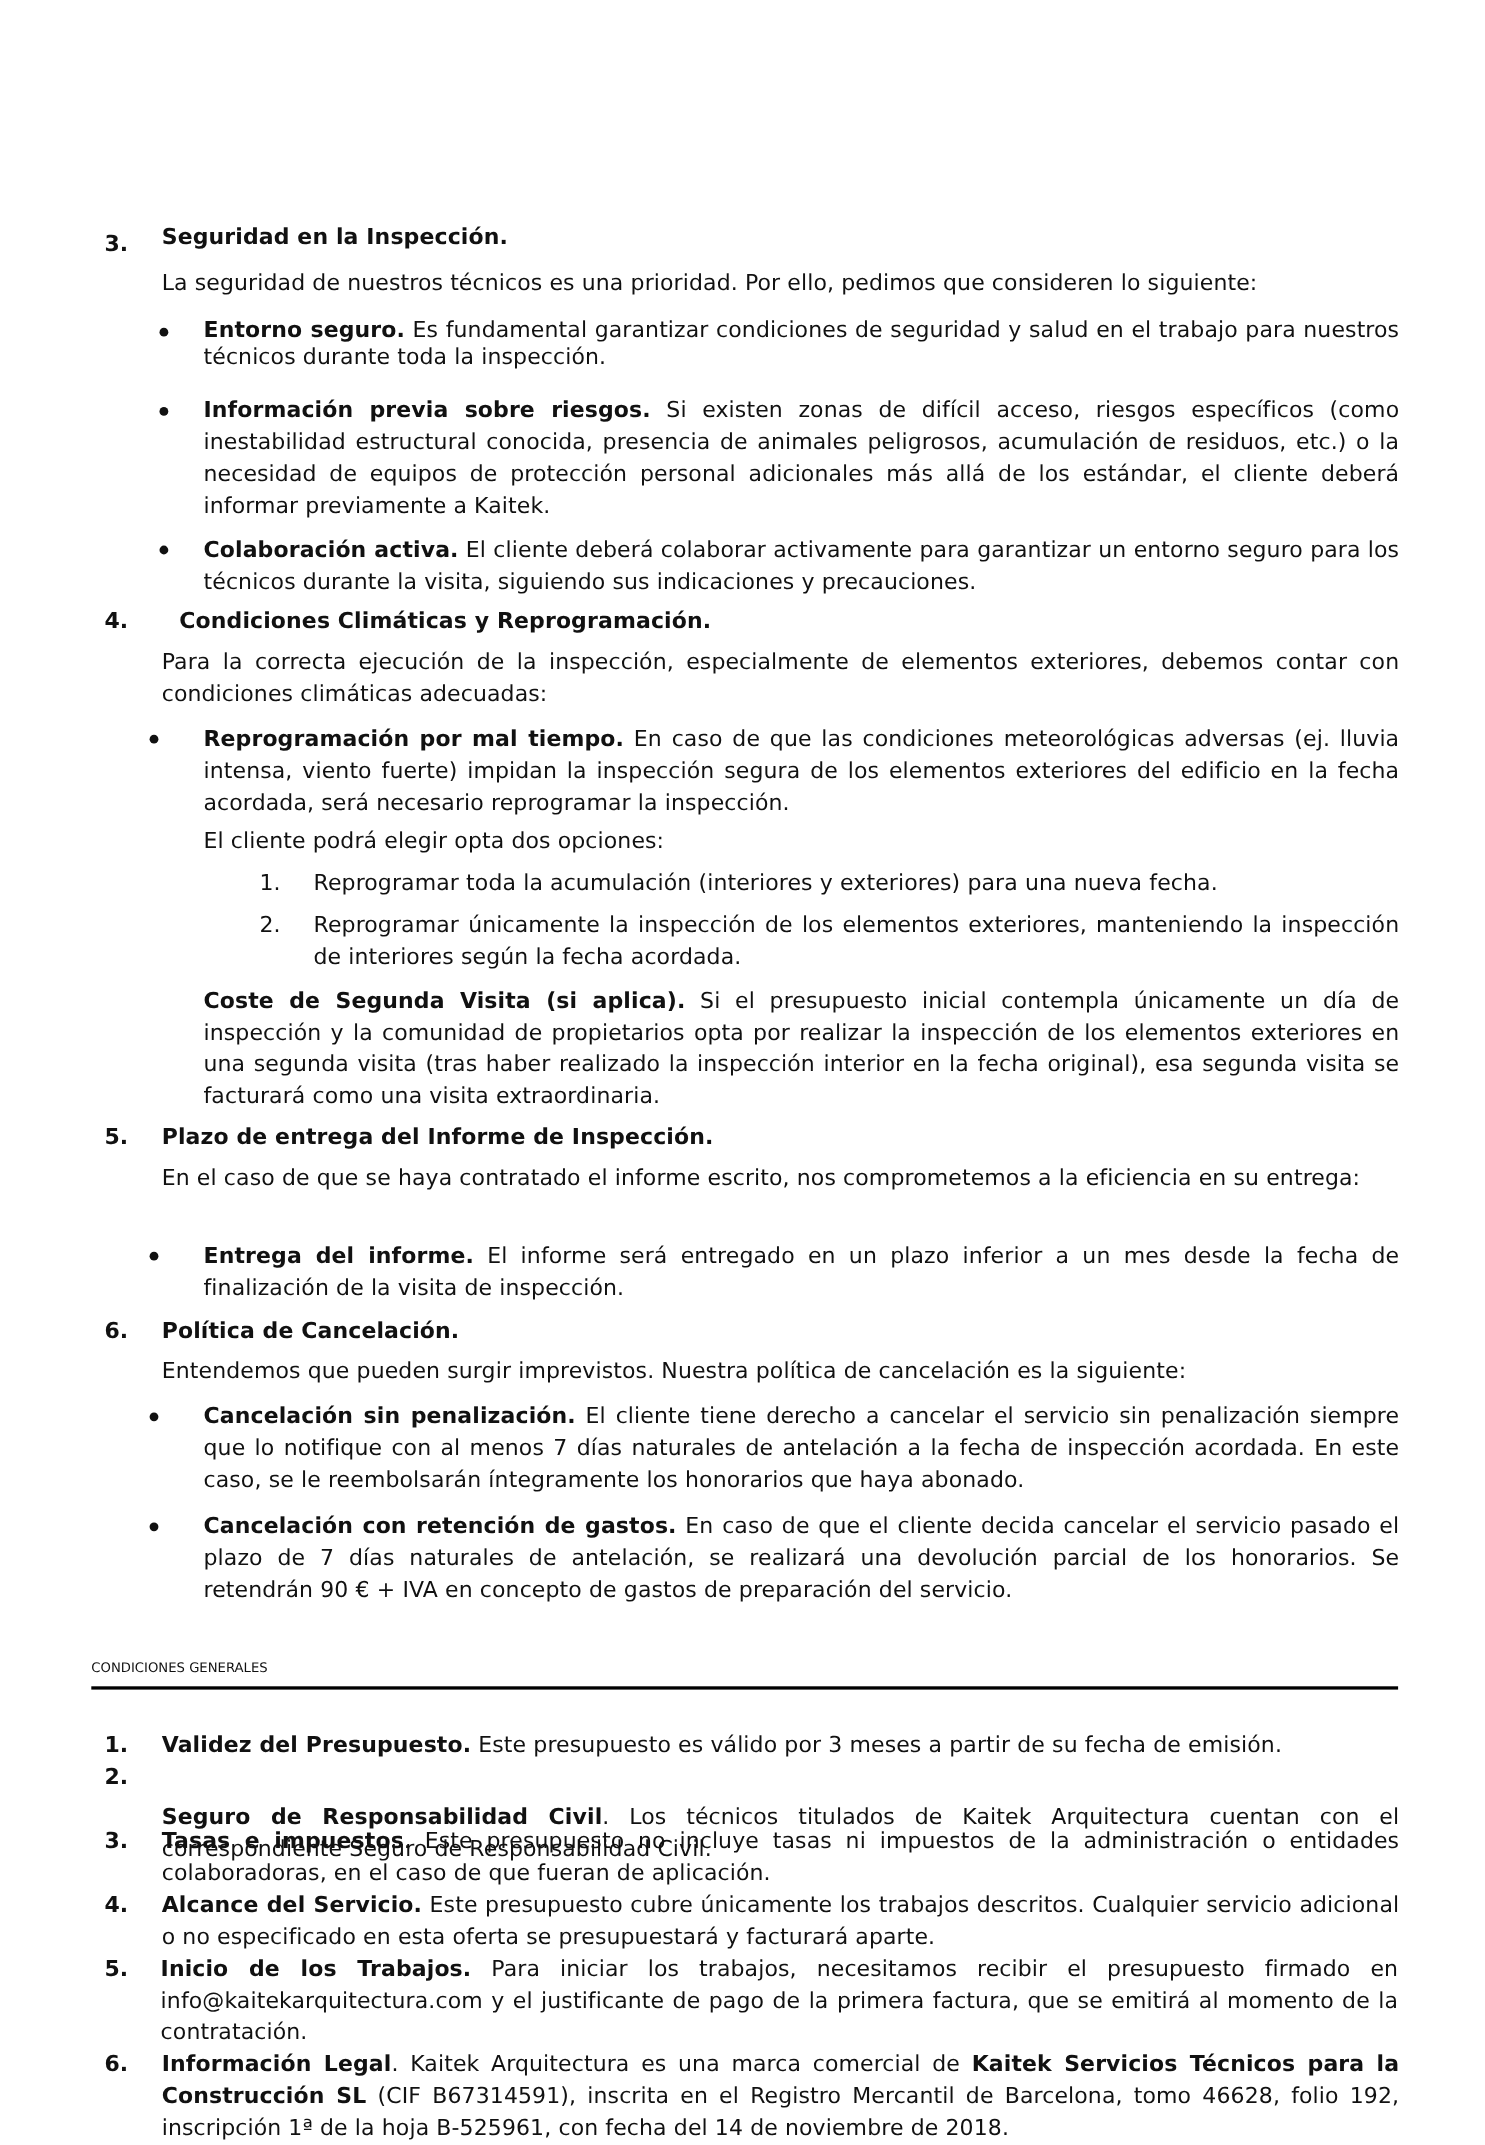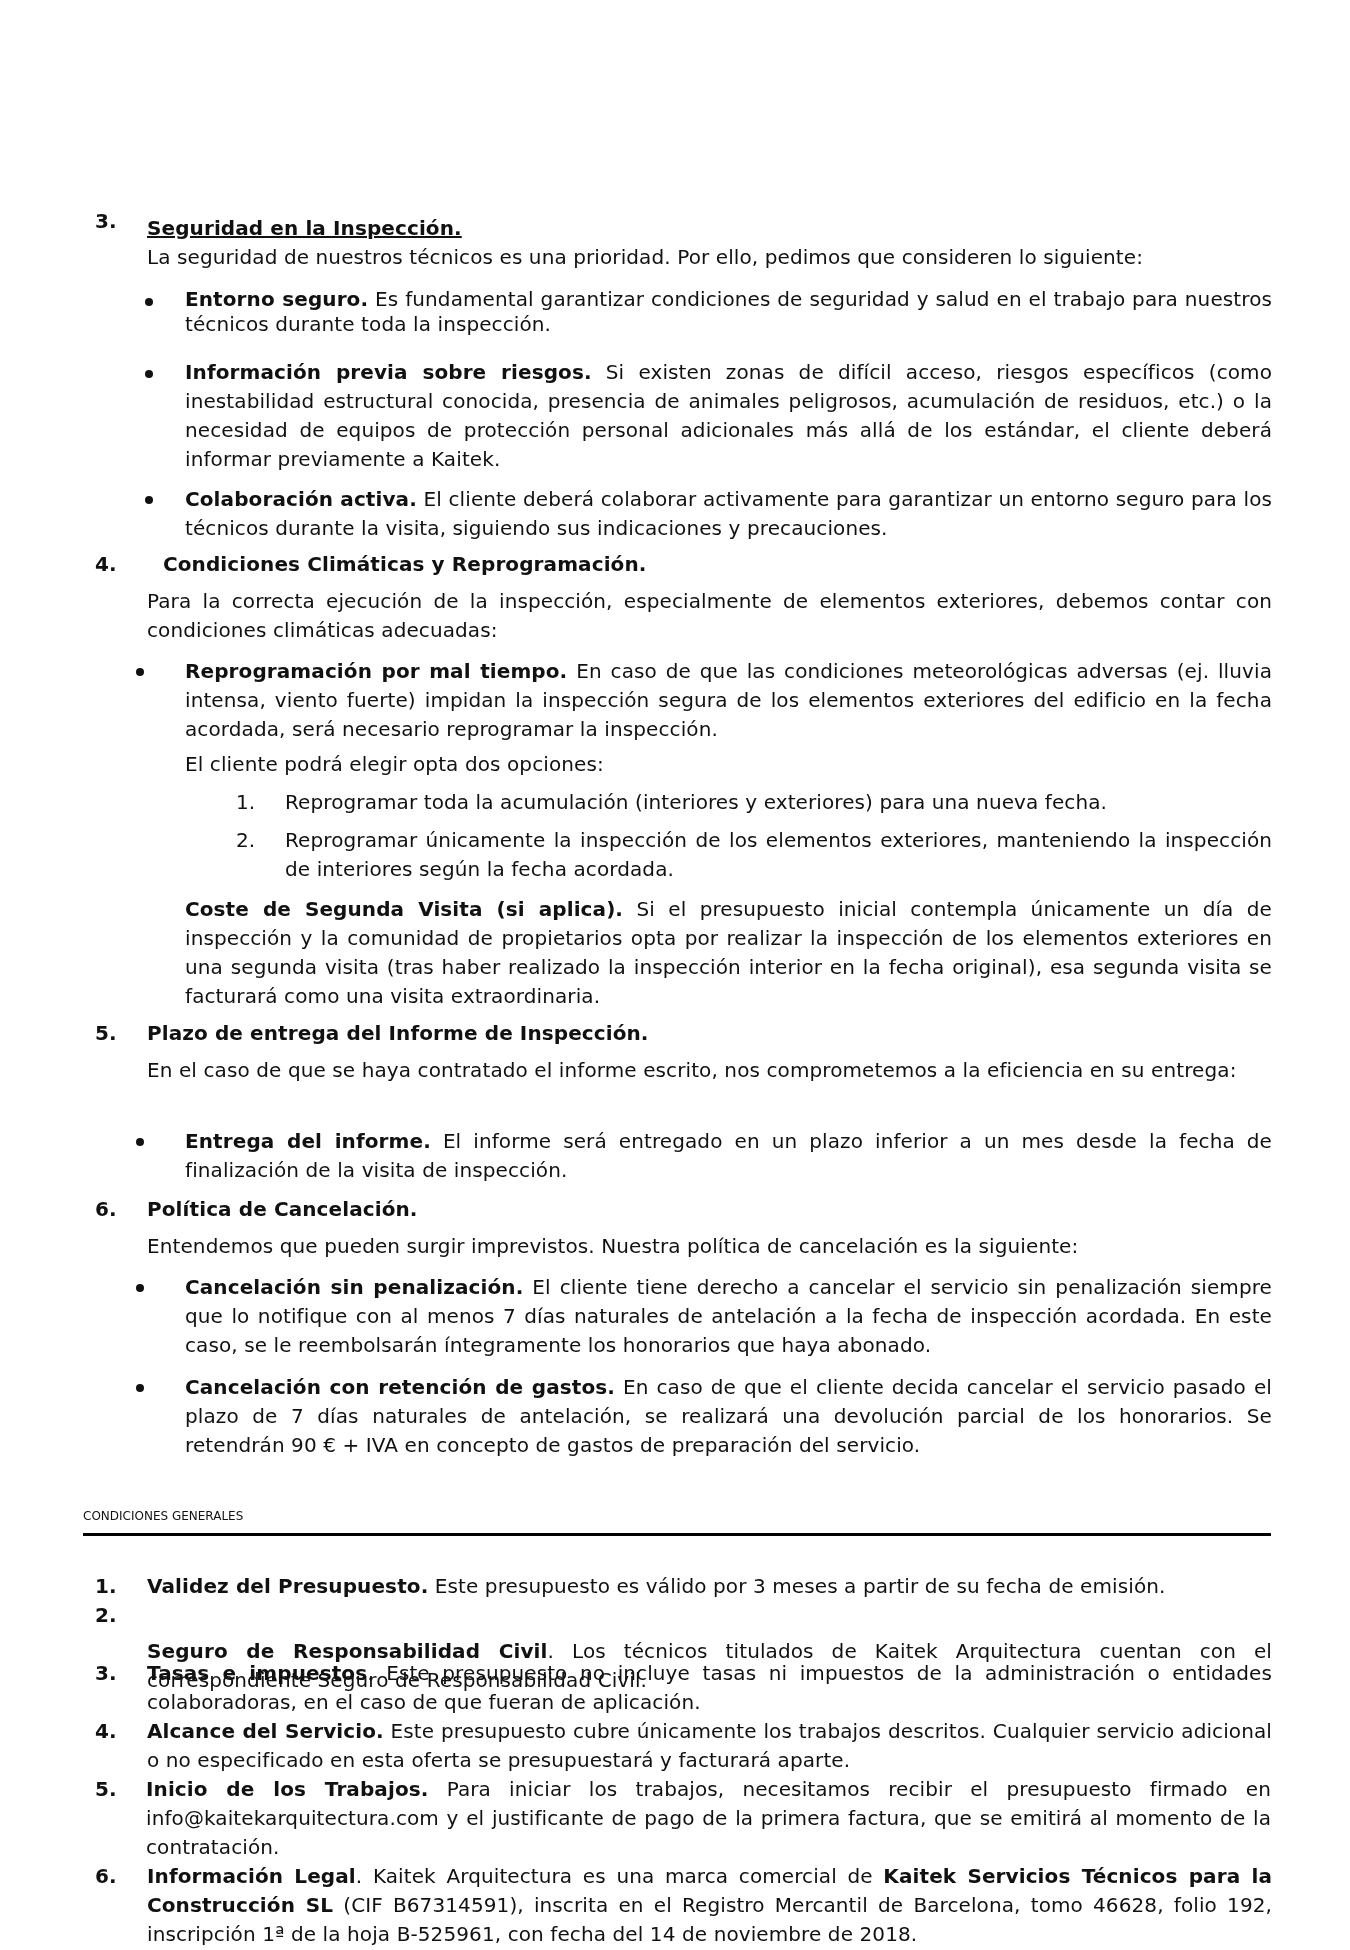--- a/index.html
+++ b/index.html
@@ -15,21 +15,21 @@
   .rule { position: absolute; left: 83px; top: 1533px; width: 1188px; height: 3px; background: #000; }
   .gtitle { position: absolute; left: 83px; top: 1502px; font-size: 12px; line-height: 29px; }
 </style>
 </head>
 <body>
 
 <div class="page">
 
   <div>
     <span class="num" style="left:95px; top:207px;">3.</span>
-    <div class="blk" style="left:147px; top:214px; font-weight:bold;text-decoration:underline;">Seguridad en la Inspección.</div>
+    <div class="blk" style="left:147px; top:201px; font-weight:bold;">Seguridad en la Inspección.</div>
     <div class="blk" style="left:147px; top:243px; width:1125px;">La seguridad de nuestros técnicos es una prioridad. Por ello, pedimos que consideren lo siguiente:</div>
 
     <span class="bullet" style="left:145px; top:298px;"></span>
     <div class="blk just" style="left:185px; top:287px; width:1087px; line-height:25px;"><b>Entorno seguro.</b><span> Es fundamental garantizar condiciones de seguridad y salud en el trabajo para nuestros técnicos durante toda la inspección.</span></div>
 
     <span class="bullet" style="left:145px; top:370px;"></span>
     <div class="blk just" style="left:185px; top:358px; width:1087px; line-height:29px;"><b>Información previa sobre riesgos.</b><span> Si existen zonas de difícil acceso, riesgos específicos (como inestabilidad estructural conocida, presencia de animales peligrosos, acumulación de residuos, etc.) o la necesidad de equipos de protección personal adicionales más allá de los estándar, el cliente deberá informar previamente a Kaitek.</span></div>
 
     <span class="bullet" style="left:145px; top:496px;"></span>
     <div class="blk just" style="left:185px; top:485px; width:1087px; line-height:29px;"><b>Colaboración activa.</b><span> El cliente deberá colaborar activamente para garantizar un entorno seguro para los técnicos durante la visita, siguiendo sus indicaciones y precauciones.</span></div>

